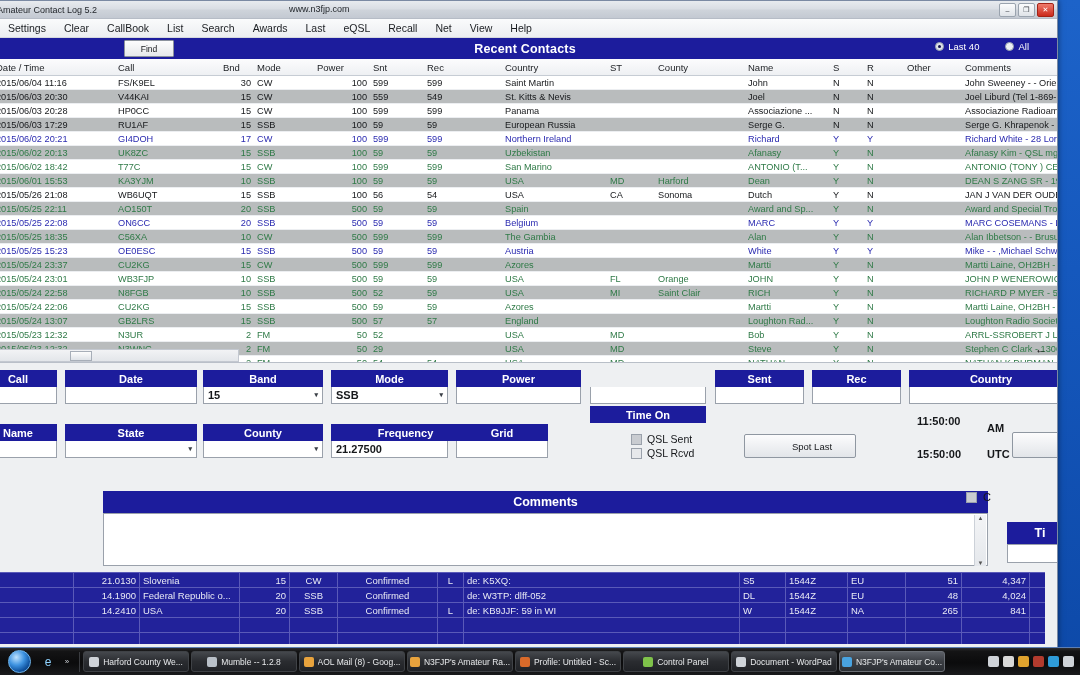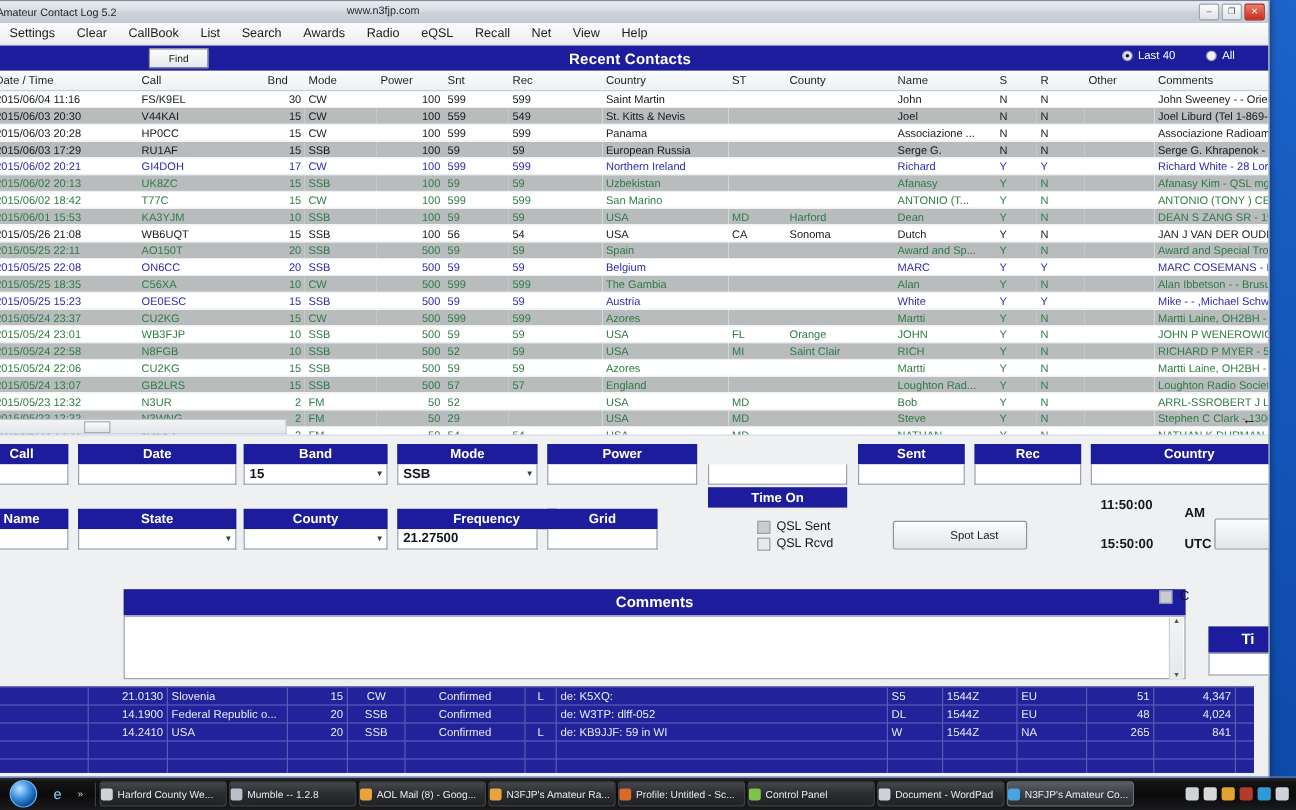--- a/index.html
+++ b/index.html
@@ -206,21 +206,21 @@
   .tb-qicon{
     width:18px;height:20px;margin-left:1px;display:flex;align-items:center;justify-content:center;
     font-size:12px;color:#8fd3ff;
   }
   .tb-sep{width:1px;height:20px;background:#3a3c40;margin:0 3px;}
   .tb-item{
     height:21px;min-width:0;flex:0 0 auto;width:106px;
     margin-right:2px;border:1px solid #3f4246;border-radius:3px;
     background:linear-gradient(180deg,#45484d 0%,#2a2c30 50%,#202226 100%);
     display:flex;align-items:center;gap:4px;padding:0 0;box-sizing:border-box;
-    font-size:8.5px;color:#e8eaec;white-space:nowrap;overflow:hidden;
+    font-size:8.5px;color:#e8eaec;white-space:nowrap;overflow:hidden;justify-content:center;
   }
   .tb-item.active{
     background:linear-gradient(180deg,#5c6067 0%,#3b3e43 50%,#2c2f34 100%);
     border-color:#6a6e74;
   }
   .tb-ico{width:10px;height:10px;border-radius:2px;flex:0 0 auto;}
   .tb-tray{margin-left:auto;display:flex;align-items:center;gap:4px;padding-right:6px;}
   .tray-i{width:11px;height:11px;border-radius:2px;}
   .tb-label{overflow:hidden;text-overflow:ellipsis;}
 </style>
@@ -242,21 +242,21 @@
       </div>
     </div>
 
     <div class="menubar" id="menubar">
         <div class="mi">Settings</div>
         <div class="mi">Clear</div>
         <div class="mi">CallBook</div>
         <div class="mi">List</div>
         <div class="mi">Search</div>
         <div class="mi">Awards</div>
-        <div class="mi">Radio</div>
+        <div class="mi">Last</div>
         <div class="mi">eQSL</div>
         <div class="mi">Recall</div>
         <div class="mi">Net</div>
         <div class="mi">View</div>
         <div class="mi">Help</div>
       </div>
 
     <div class="bluebar">
       <div class="btn-find">Find</div>
       <div class="bluebar-title">Recent Contacts</div>

